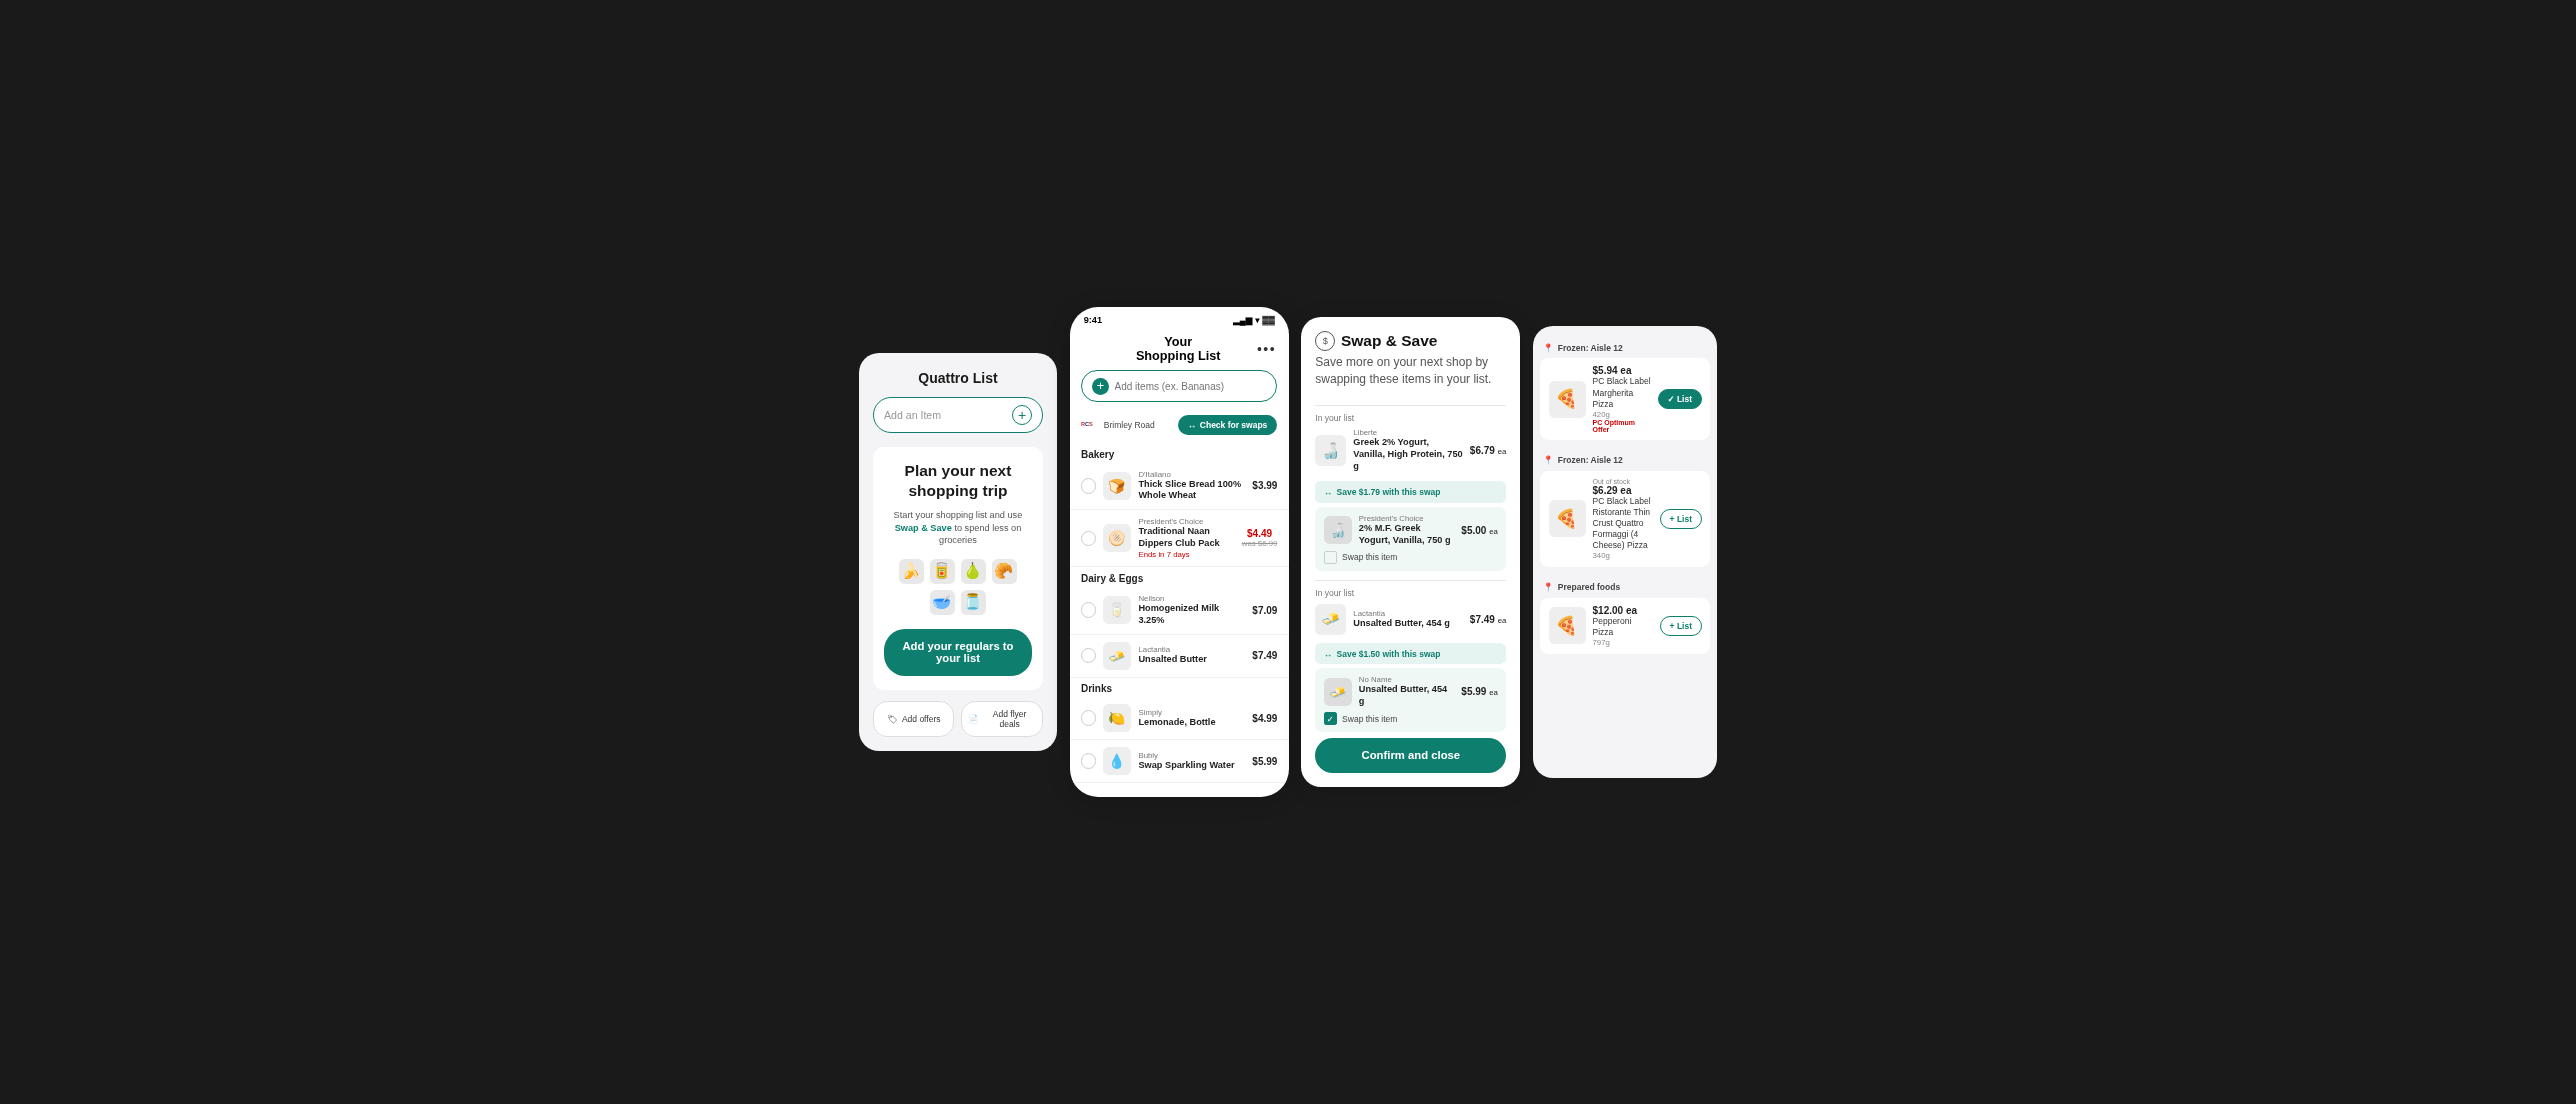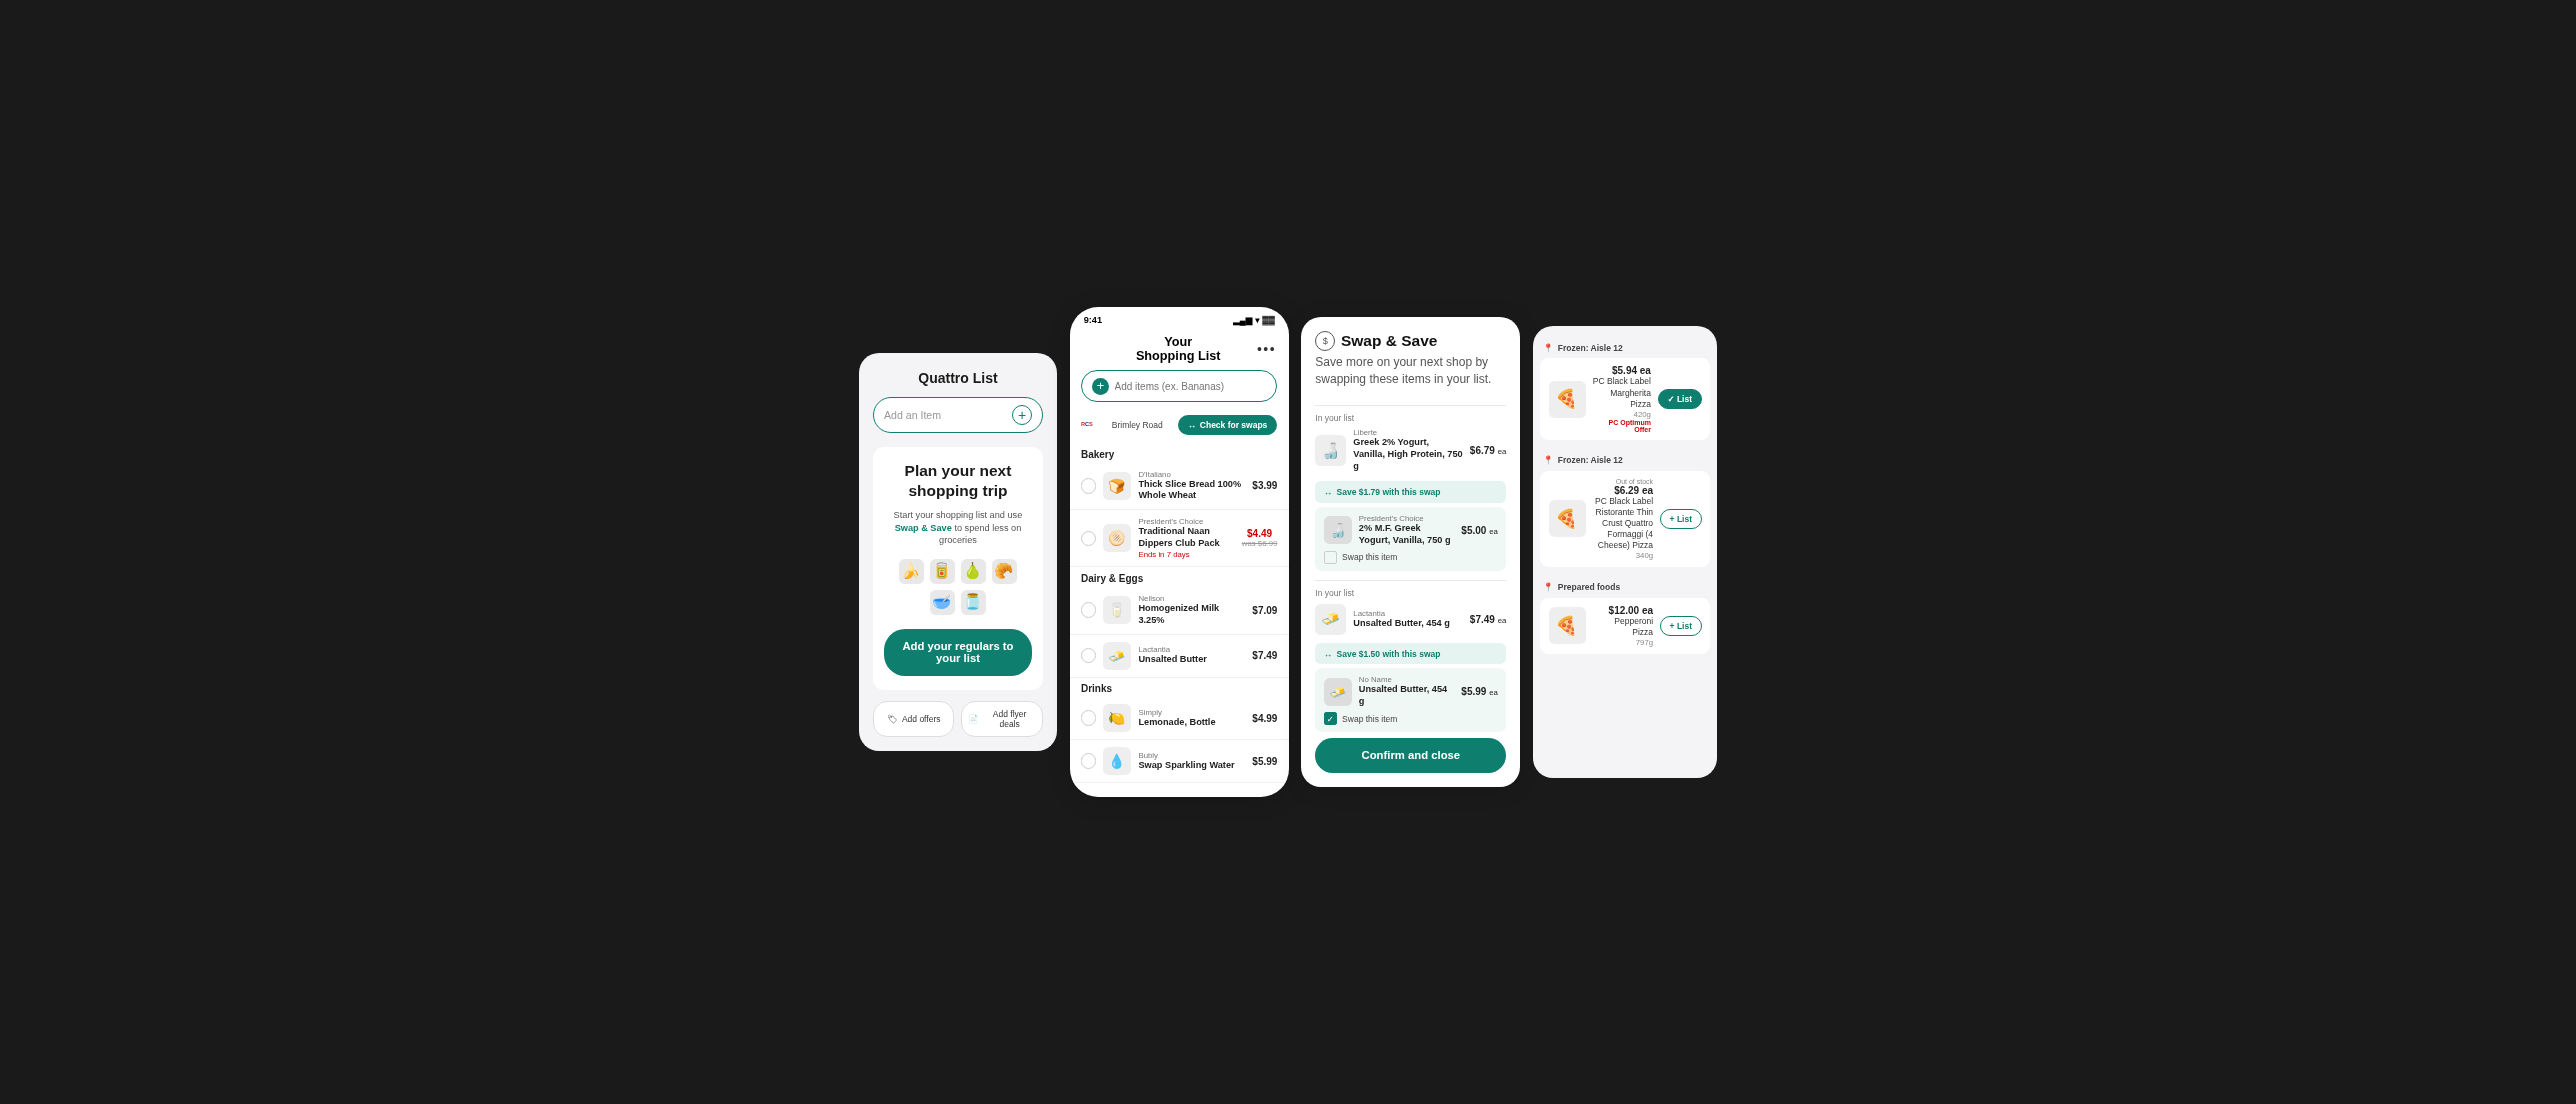--- a/index.html
+++ b/index.html
@@ -222,21 +222,21 @@
     .store-swap-bar {
       display: flex;
       align-items: center;
       justify-content: space-between;
       padding: 4.2px 11.3px;
       margin-bottom: 4.2px;
     }
     .store-badge {
       display: flex;
       align-items: center;
-      gap: 19px;
+      gap: 11px;
     }
     .store-road {
       font-size: 8.5px;
       color: #444;
     }
     .check-swaps-btn {
       background: #0e7f6e;
       color: #fff;
       border: none;
       border-radius: 14px;
@@ -515,21 +515,20 @@
       background: #eee;
       border-radius: 5.6px;
       display: flex;
       align-items: center;
       justify-content: center;
       font-size: 18.4px;
       flex-shrink: 0;
     }
     .product-card-info {
       flex: 1;
-      text-align: right;
     }
     .product-card-price {
       font-size: 10px;
       font-weight: 700;
       color: #222;
     }
     .product-card-name {
       font-size: 8.5px;
       color: #333;
       line-height: 1.3;

